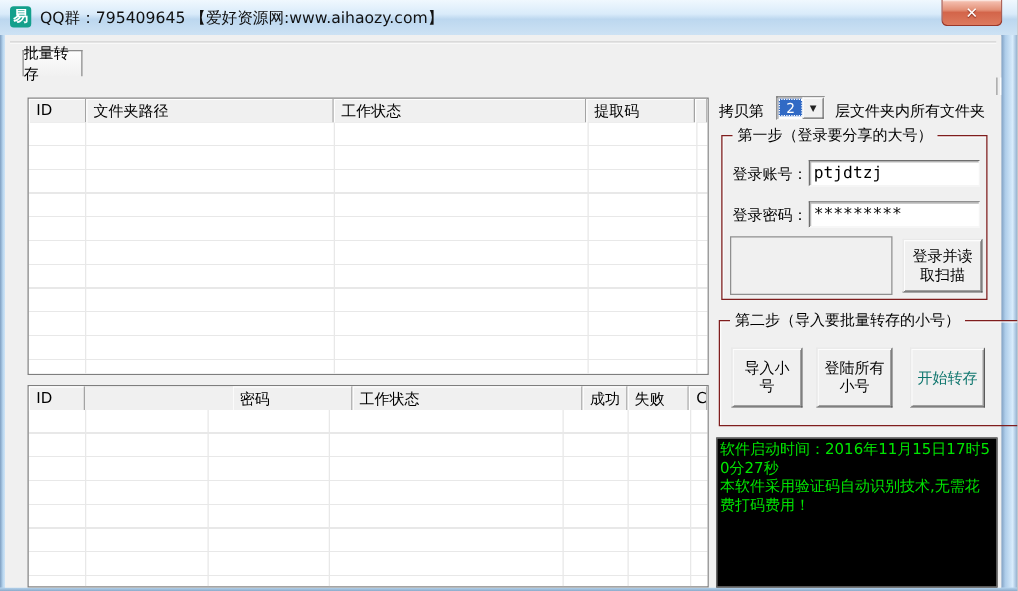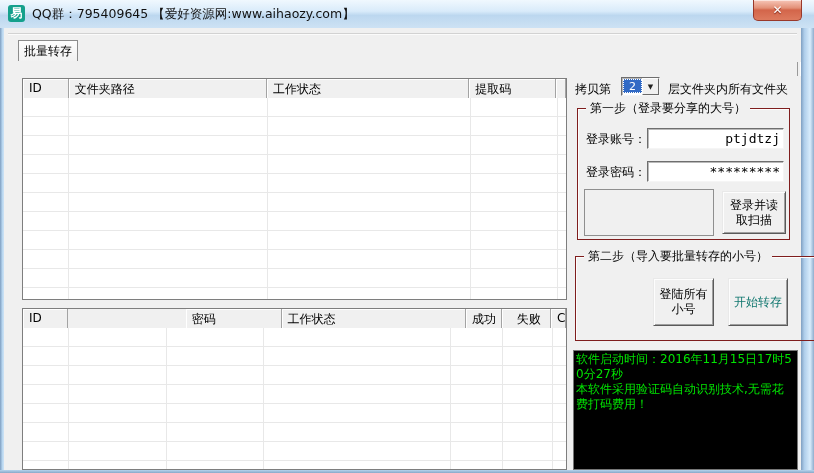--- a/index.html
+++ b/index.html
@@ -22,21 +22,21 @@
   .border-left{position:absolute;left:0;top:28px;width:4px;height:445px;
     background:linear-gradient(to right,#7f9fc1,#b9d7f0 60%,#cfe4f6);}
   .border-right{position:absolute;left:801px;top:28px;width:13px;height:445px;
     background:linear-gradient(to right,#7f9fc1,#aecdea 25%,#d8ecfc 70%,#8fadcd);}
   .border-bottom{position:absolute;left:0;top:470px;width:814px;height:3px;
     background:linear-gradient(#b6d4ee,#88a8c8);}
   .client{position:absolute;left:4px;top:28px;width:797px;height:442px;background:#f0f0f0;}
   .top-ridge{position:absolute;left:8px;top:33px;width:789px;height:1px;background:#d2d2d2;
     box-shadow:0 1px 0 #fbfbfb;}
   
-  .tab{position:absolute;left:18px;top:40px;width:60px;height:21px;box-sizing:border-box;
+  .tab{position:absolute;left:18px;top:40px;width:48px;height:21px;box-sizing:border-box;
     background:linear-gradient(#fdfdfd,#f1f1f1);border:1px solid #8c8c8c;border-bottom:none;
     display:flex;align-items:center;justify-content:center;cursor:default;}
   
   .listview{position:absolute;box-sizing:border-box;background:#fff;
     border:1px solid #7e7e7e;overflow:hidden;}
   .lv-header{display:flex;height:19px;background:#f0f0f0;border-bottom:1px solid #9e9e9e;}
   .lv-hcell{box-sizing:border-box;height:19px;background:#f0f0f0;padding:2px 0 0 6px;
     font-size:12px;white-space:nowrap;overflow:hidden;
     border-right:1px solid #a3a3a3;box-shadow:inset 1px 1px 0 #fff;}
   .lv-hcell:last-child{flex:1 0 auto;}
@@ -45,21 +45,21 @@
   .vline{position:absolute;top:0;bottom:0;width:1px;background:#e8e8e8;}
   
   .lbl{position:absolute;white-space:nowrap;font-size:12px;}
   .groupbox{position:absolute;box-sizing:border-box;border:1px solid #7f1d1d;
     box-shadow:inset 1px 1px 0 #fdfdfd;}
   .legend{position:absolute;top:-9px;left:8px;background:#f0f0f0;padding:0 4px;
     font-size:12px;white-space:nowrap;}
   .sunken{box-sizing:border-box;background:#fff;
     border-top:1px solid #6e6e6e;border-left:1px solid #6e6e6e;
     border-bottom:1px solid #f5f5f5;border-right:1px solid #f5f5f5;
-    box-shadow:inset 1px 1px 0 #b9b9b9;text-align:right;}
+    box-shadow:inset 1px 1px 0 #b9b9b9;}
   .edit{position:absolute;font-family:"DejaVu Sans Mono",monospace;font-size:13px;
     padding:2px 3px 0;overflow:hidden;white-space:nowrap;}
   .btn{position:absolute;box-sizing:border-box;background:#f0f0f0;
     border-top:1px solid #e9e9e9;border-left:1px solid #e9e9e9;
     border-bottom:1px solid #5a5a5a;border-right:1px solid #5a5a5a;
     box-shadow:inset 1px 1px 0 #fdfdfd,inset -1px -1px 0 #9f9f9f;
     display:flex;align-items:center;justify-content:center;text-align:center;
     font-size:12px;line-height:15px;padding:2px 4px;cursor:pointer;}
   .btn.disabled{color:#0f766e;cursor:default;}
   .combo{position:absolute;left:621px;top:77px;width:39px;height:19px;}
@@ -118,21 +118,21 @@
       </div>
   </div>
 
   <div class="listview" style="left:22px;top:308px;width:545px;height:162px;">
     <div class="lv-header">
         <div class="lv-hcell" style="width: 46px;">ID</div>
         <div class="lv-hcell" style="width: 119px; margin-top: 21px;">账号</div>
         <div class="lv-hcell" style="width: 97px;">密码</div>
         <div class="lv-hcell" style="width: 187px;">工作状态</div>
         <div class="lv-hcell" style="width: 36px;">成功</div>
-        <div class="lv-hcell" style="width: 50px; text-align: center;">失败</div>
+        <div class="lv-hcell" style="width: 50px;">失败</div>
         <div class="lv-hcell" style="width: 15px;">C</div>
       </div>
     <div class="lv-body">
         <div class="vline" style="left: 45px;"></div>
         <div class="vline" style="left: 143px;"></div>
         <div class="vline" style="left: 240px;"></div>
         <div class="vline" style="left: 427px;"></div>
         <div class="vline" style="left: 479px;"></div>
         <div class="vline" style="left: 529px;"></div>
       </div>
@@ -151,20 +151,21 @@
     <div class="lbl" style="left:8px;top:22px;">登录账号：</div>
     <div class="edit sunken" style="left:69px;top:19px;width:137px;height:21px;">ptjdtzj</div>
     <div class="lbl" style="left:8px;top:55px;">登录密码：</div>
     <div class="edit sunken" style="left:69px;top:52px;width:137px;height:21px;">*********</div>
     <div class="picbox" style="left:6px;top:80px;width:130px;height:47px;"></div>
     <div class="btn" style="left:144px;top:82px;width:64px;height:43px;">登录并读取扫描</div>
   </div>
 
   <div class="groupbox" style="left:575px;top:256px;width:254px;height:85px;">
     <div class="legend">第二步（导入要批量转存的小号）</div>
+    <div class="btn" style="left:9px;top:21px;width:57px;height:48px;">导入小号</div>
     <div class="btn" style="left:77px;top:21px;width:61px;height:48px;">登陆所有小号</div>
     <div class="btn disabled" style="left:152px;top:21px;width:60px;height:48px;">开始转存</div>
   </div>
 
   <div class="console">
       <div>软件启动时间：2016年11月15日17时50分27秒</div>
       <div>本软件采用验证码自动识别技术,无需花费打码费用！</div>
     </div>
 
 </div>

